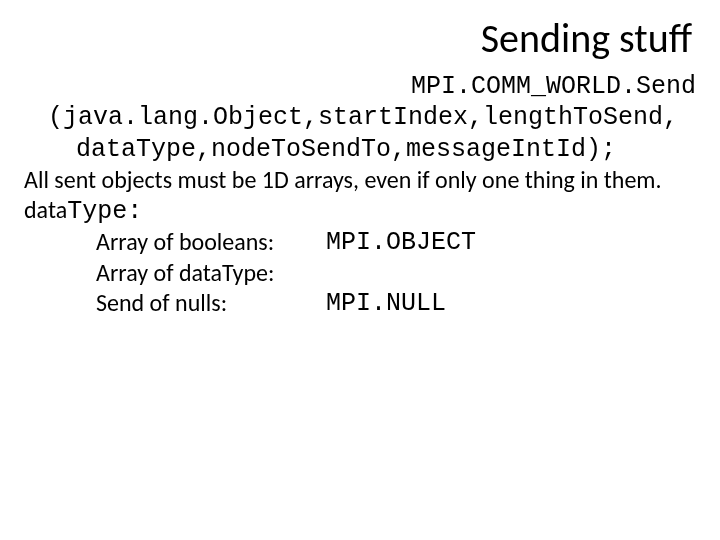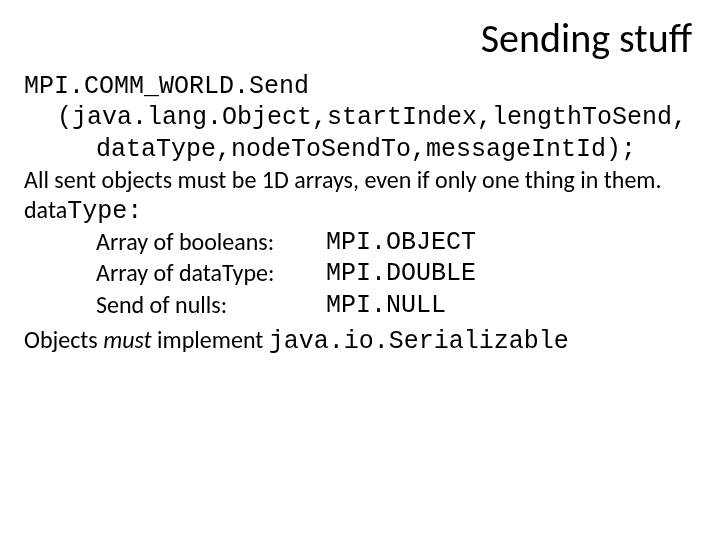--- a/index.html
+++ b/index.html
@@ -26,23 +26,23 @@
     padding-right: 4px;
   }
   .body {
     font-size: 24px;
     line-height: 1.25;
   }
   .mono {
     font-family: "Courier New", Courier, monospace;
     font-size: 25px;
   }
-  .code-line1 { margin-left: 0; }
-  .code-line2 { margin-left: 24px; text-align: center; }
-  .code-line3 { margin-left: 72px; }
+  .code-line1 { margin-left: 0; text-align: right; }
+  .code-line2 { margin-left: 24px; }
+  .code-line3 { margin-left: 52px; }
   .para { }
   .tbl {
     margin-left: 72px;
     margin-top: 0;
   }
   .row {
     display: flex;
   }
   .col1 {
     width: 230px;
@@ -73,26 +73,22 @@
       <span>data</span><span class="mono">Type:</span>
     </div>
 
     <div class="tbl">
       <div class="row">
         <div class="col1">Array of booleans:</div>
         <div class="col2 mono">MPI.OBJECT</div>
       </div>
       <div class="row">
         <div class="col1">Array of dataType:</div>
-        <div class="col2 mono">MPI.DOUBLE</div>
       </div>
       <div class="row">
         <div class="col1">Send of nulls:</div>
         <div class="col2 mono">MPI.NULL</div>
       </div>
     </div>
 
-    <div class="last-line">
-      <span>Objects </span><span class="ital">must</span><span> implement </span><span class="mono">java.io.Serializable</span>
-    </div>
 
   </div>
 </div>
 
 </body></html>

